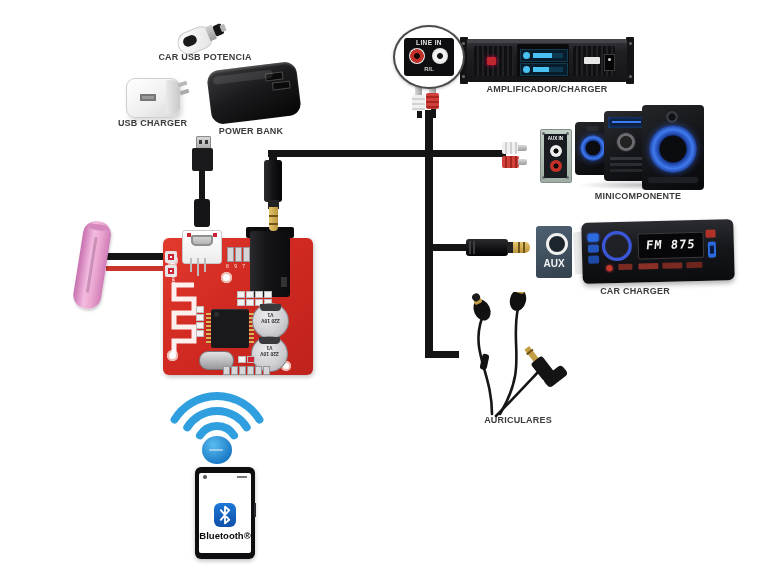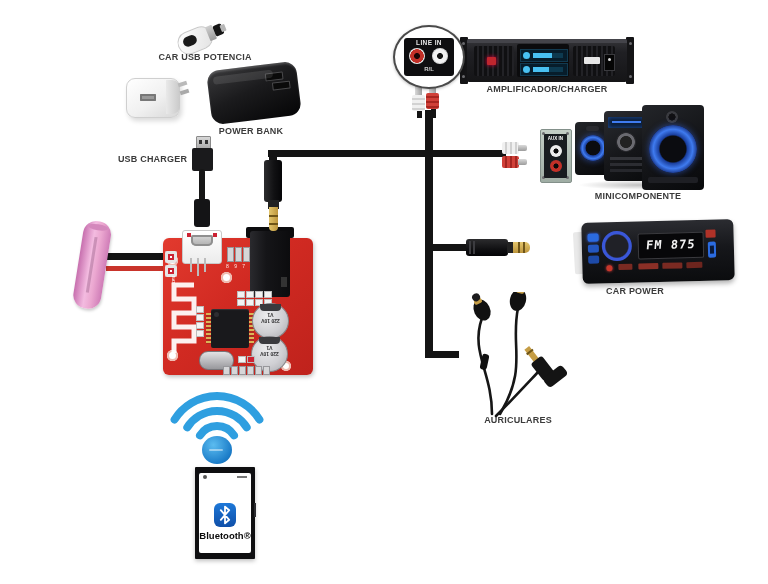--- a/index.html
+++ b/index.html
@@ -56,21 +56,21 @@
   </div>
   <div class="lbl" style="left:150px;top:52px;width:110px;">CAR USB POTENCIA</div>
 
   <div class="abs" style="left:126px;top:76px;width:64px;height:42px;">
     <div class="abs wallcharger" style="left:0;top:2px;width:52px;height:38px;"></div>
     <div class="abs" style="left:40px;top:4px;width:14px;height:34px;background:linear-gradient(90deg,#e9e9e9,#c9c9c9);border-radius:0 8px 8px 0;"></div>
     <div class="abs" style="left:14px;top:18px;width:16px;height:7px;background:#9a9a9a;border-radius:1px;box-shadow:inset 0 0 0 2px #777;"></div>
     <div class="abs" style="left:52px;top:6px;width:9px;height:4px;background:#b9b9b9;transform:rotate(-18deg);"></div>
     <div class="abs" style="left:54px;top:14px;width:9px;height:4px;background:#a9a9a9;transform:rotate(-18deg);"></div>
   </div>
-  <div class="lbl" style="left:100px;top:118px;width:105px;margin-top:36px;">USB CHARGER</div>
+  <div class="lbl" style="left:100px;top:118px;width:105px;">USB CHARGER</div>
 
   <div class="abs powerbank" style="left:209px;top:66px;width:90px;height:54px;transform:rotate(-7deg);">
     <div class="usbslot" style="left:58px;top:9px;width:16px;height:6px;"></div>
     <div class="usbslot" style="left:64px;top:19px;width:16px;height:6px;"></div>
     <div class="abs" style="left:6px;top:6px;width:60px;height:8px;background:rgba(255,255,255,.10);border-radius:6px;"></div>
   </div>
   <div class="lbl" style="left:198px;top:126px;width:106px;">POWER BANK</div>
 
   <div>
     <div class="abs" style="left:196px;top:136px;width:13px;height:12px;background:linear-gradient(#d8d8d8,#a9a9a9);border:1px solid #8a8a8a;border-radius:1px;">
@@ -269,20 +269,24 @@
     <div class="abs" style="left:466px;top:239px;width:42px;height:17px;background:linear-gradient(#2c2c2e,#101012 60%,#040406);border-radius:3px;">
       <div class="abs" style="left:3px;top:2px;width:2px;height:13px;background:#3c3c40;"></div>
       <div class="abs" style="left:7px;top:2px;width:2px;height:13px;background:#3c3c40;"></div>
     </div>
     <div class="abs" style="left:507px;top:242px;width:7px;height:11px;background:#222;"></div>
     <div class="abs" style="left:513px;top:242px;width:17px;height:11px;background:linear-gradient(#e3c56c,#bd953c);border-radius:0 5px 5px 0;">
       <div class="abs" style="left:5px;top:0;width:2px;height:11px;background:#6f5518;"></div>
       <div class="abs" style="left:10px;top:0;width:2px;height:11px;background:#6f5518;"></div>
     </div>
   </div>
+  <div class="abs" style="left:536px;top:226px;width:36px;height:52px;background:linear-gradient(160deg,#4e6172,#33404d);border-radius:3px;">
+    <div class="abs" style="left:10px;top:7px;width:16px;height:16px;border-radius:50%;border:3px solid #f0f0f0;background:#1c242c;"></div>
+    <div class="abs" style="left:0;top:32px;width:36px;text-align:center;font-size:10px;color:#f2f2f2;font-weight:bold;">AUX</div>
+  </div>
   <div>
     <div class="abs" style="left:574px;top:232px;width:12px;height:42px;background:#e9e9e9;border-radius:2px;transform:rotate(-3deg);"></div>
     <div class="abs" style="left:582px;top:221px;width:152px;height:61px;background:linear-gradient(#2b2c31 0%,#16171b 45%,#0b0c0e 100%);border-radius:6px;transform:rotate(-1.5deg);box-shadow:0 3px 5px rgba(0,0,0,.3);">
       <div class="abs" style="left:6px;top:11px;width:11px;height:8px;background:#2b6be0;border-radius:2px;box-shadow:0 0 3px #36f;"></div>
       <div class="abs" style="left:6px;top:22px;width:11px;height:8px;background:#2457c0;border-radius:2px;"></div>
       <div class="abs" style="left:6px;top:33px;width:11px;height:8px;background:#1d4aa8;border-radius:2px;"></div>
       <div class="abs" style="left:20px;top:9px;width:30px;height:30px;border-radius:50%;background:radial-gradient(circle,#202127 0 52%,#3a57d8 58% 78%,#15161a 84%);"></div>
       <div class="abs" style="left:56px;top:12px;width:64px;height:24px;background:#070709;border:1px solid #3a3a3e;border-radius:2px;">
         <div style="position:absolute;left:0;top:4px;width:64px;text-align:center;font-family:'DejaVu Sans Mono',monospace;font-size:12px;font-weight:bold;color:#f2f2f2;letter-spacing:1px;transform:skewX(-6deg);">FM 875</div>
       </div>
@@ -290,21 +294,21 @@
       <div class="abs" style="left:126px;top:22px;width:8px;height:16px;background:#2b6be0;border-radius:2px;">
         <div class="abs" style="left:2px;top:4px;width:4px;height:8px;background:#0a1a3a;"></div>
       </div>
       <div class="abs" style="left:36px;top:42px;width:14px;height:6px;background:#7a2a22;border-radius:1px;"></div>
       <div class="abs" style="left:56px;top:42px;width:20px;height:6px;background:#8a2f26;border-radius:1px;"></div>
       <div class="abs" style="left:80px;top:42px;width:20px;height:6px;background:#7a2a22;border-radius:1px;"></div>
       <div class="abs" style="left:104px;top:42px;width:16px;height:6px;background:#6d251e;border-radius:1px;"></div>
       <div class="abs" style="left:24px;top:43px;width:6px;height:6px;background:#c8372b;border-radius:50%;box-shadow:0 0 3px #e44;"></div>
     </div>
   </div>
-  <div class="lbl" style="left:595px;top:286px;width:80px;">CAR POWER</div>
+  <div class="lbl" style="left:595px;top:286px;width:80px;">CAR CHARGER</div>
 
   <svg class="abs" style="left:452px;top:292px;" width="115" height="130" viewBox="0 0 115 130">
     <path d="M30 26 C 18 60, 40 80, 40 122" fill="none" stroke="#161616" stroke-width="2.6" stroke-linecap="round"></path>
     <path d="M66 16 C 58 55, 76 75, 48 122" fill="none" stroke="#161616" stroke-width="2.6" stroke-linecap="round"></path>
     <path d="M88 78 C 72 95, 60 108, 44 124" fill="none" stroke="#161616" stroke-width="2.6" stroke-linecap="round"></path>
     <g transform="rotate(-25 30 18)">
       <ellipse cx="30" cy="18" rx="8" ry="11" fill="#111"></ellipse>
       <rect x="26" y="6" width="8" height="5" rx="2" fill="#c59d45"></rect>
       <ellipse cx="30" cy="4" rx="4" ry="4" fill="#1c1c1e"></ellipse>
     </g>
@@ -325,21 +329,21 @@
 
   <svg class="abs" style="left:163px;top:390px;" width="108" height="50" viewBox="0 40 108 50">
     <path d="M11.6 69.5 A50 50 0 0 1 96.4 69.5" fill="none" stroke="#2f9fe0" stroke-width="8" stroke-linecap="round"></path>
     <path d="M24.3 77.4 A35 35 0 0 1 83.7 77.4" fill="none" stroke="#2f9fe0" stroke-width="8" stroke-linecap="round"></path>
     <path d="M37 85.4 A20 20 0 0 1 71 85.4" fill="none" stroke="#2f9fe0" stroke-width="8" stroke-linecap="round"></path>
   </svg>
   <div class="abs" style="left:202px;top:436px;width:30px;height:28px;border-radius:50%;background:radial-gradient(circle at 38% 32%,#5bbcf0,#1b7cc8 70%,#14639f);">
     <div class="abs" style="left:7px;top:13px;width:14px;height:2px;background:rgba(255,255,255,.45);border-radius:1px;"></div>
   </div>
 
-  <div class="abs" style="left:195px;top:467px;width:60px;height:92px;background:#0e0e10;border-radius:1px;box-shadow:0 2px 4px rgba(0,0,0,.25);">
+  <div class="abs" style="left:195px;top:467px;width:60px;height:92px;background:#0e0e10;border-radius:6px;box-shadow:0 2px 4px rgba(0,0,0,.25);">
     <div class="abs" style="left:4px;top:6px;width:52px;height:80px;background:#ffffff;border-radius:2px;"></div>
     <div class="abs" style="left:8px;top:8px;width:4px;height:4px;border-radius:50%;background:#555;"></div>
     <div class="abs" style="left:42px;top:9px;width:10px;height:2px;background:#777;"></div>
     <div class="abs" style="left:59px;top:36px;width:2px;height:14px;background:#2b2b2f;"></div>
     <div class="abs" style="left:19px;top:36px;width:22px;height:24px;border-radius:6px;background:linear-gradient(#1e78d8,#0f4fa8);">
       <svg width="22" height="24" viewBox="0 0 14 20" style="position:absolute;left:0;top:0;">
         <path d="M3.5 6 L10.5 14 L7 17 L7 3 L10.5 6 L3.5 14" fill="none" stroke="#ffffff" stroke-width="1.5" stroke-linecap="round" stroke-linejoin="round"></path>
       </svg>
     </div>
     <div class="abs" style="left:0;top:63px;width:60px;text-align:center;font-size:9.5px;font-weight:bold;color:#0a0a0a;">Bluetooth®</div>

